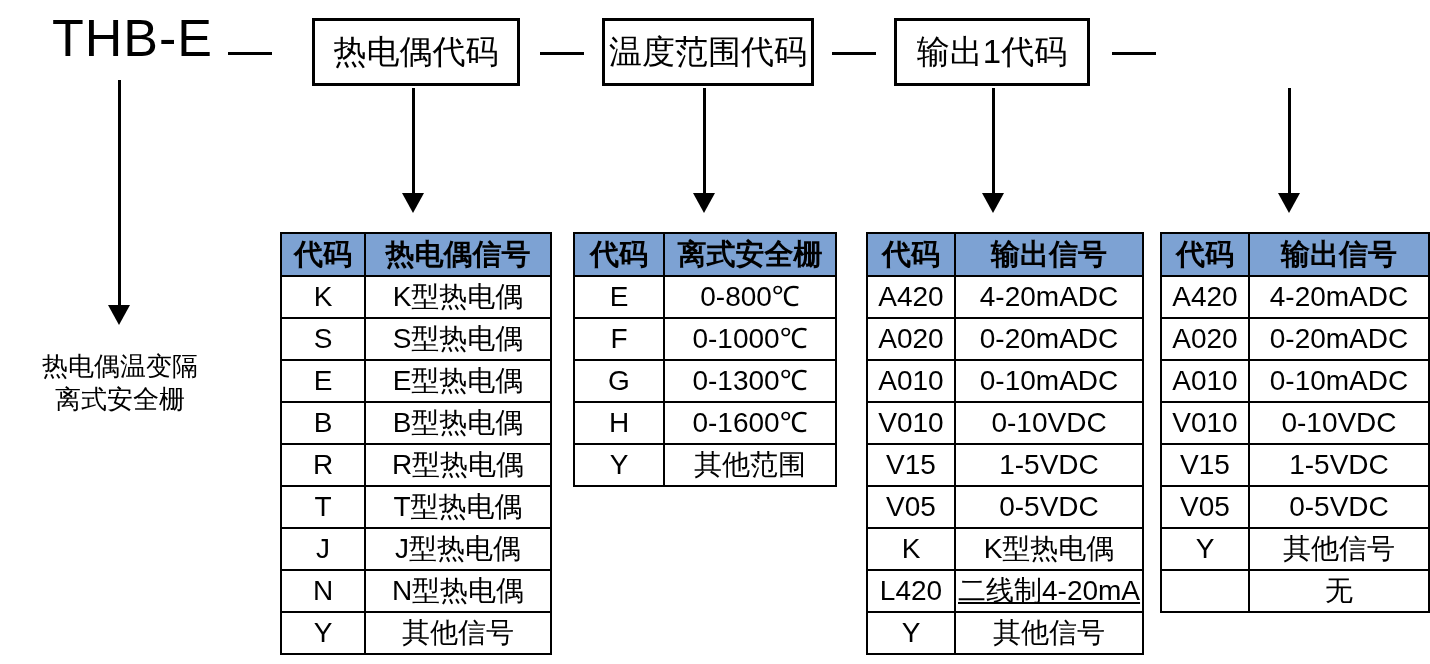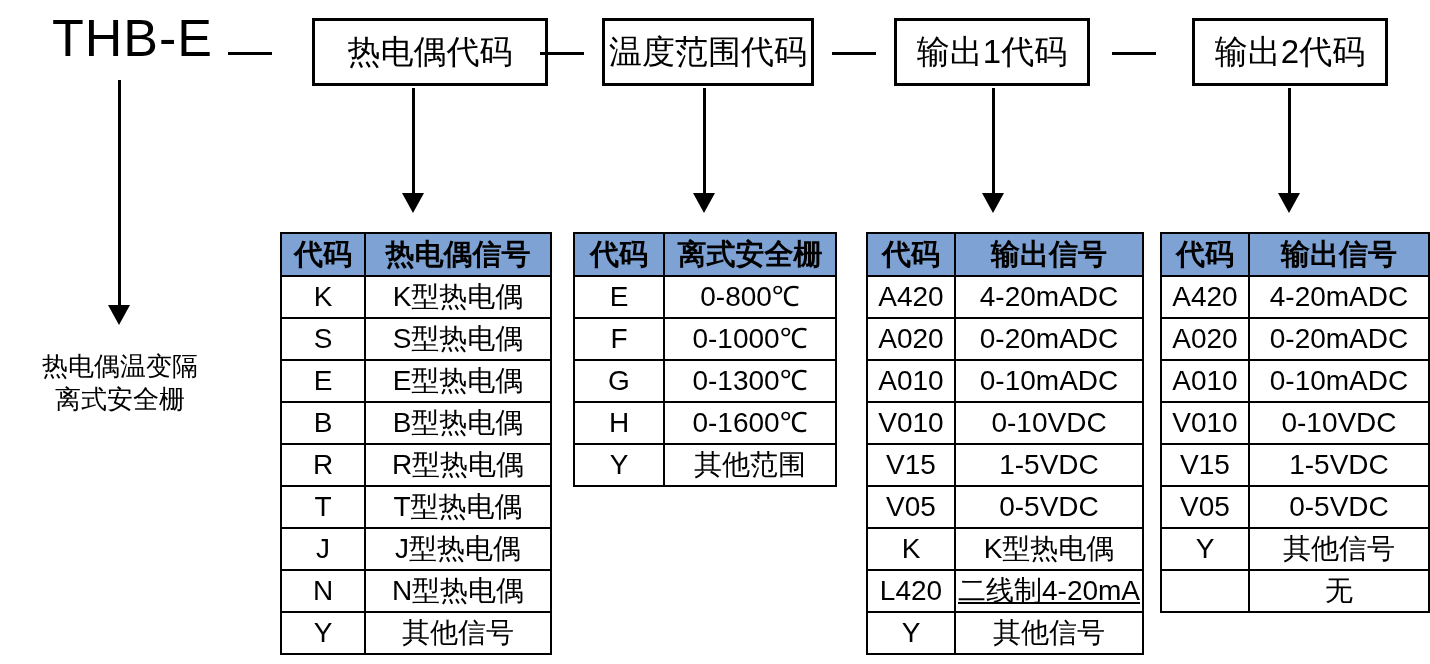--- a/index.html
+++ b/index.html
@@ -94,38 +94,35 @@
   }
 </style>
 </head>
 <body>
 
 <div id="root">
 
   <div class="abs model-name">THB-E</div>
 
   <div class="abs dash" style="left:228px; top:28px;">—</div>
-  <div class="abs code-box" style="left:312px; top:18px; width:236px; height:68px;">
+  <div class="abs code-box" style="left:312px; top:18px; width:208px; height:68px;">
     <span>热电偶代码</span>
   </div>
 
   <div class="abs dash" style="left:540px; top:28px;">—</div>
   <div class="abs code-box" style="left:602px; top:18px; width:212px; height:68px;">
     <span>温度范围代码</span>
   </div>
 
   <div class="abs dash" style="left:832px; top:28px;">—</div>
   <div class="abs code-box" style="left:894px; top:18px; width:196px; height:68px;">
     <span>输出1代码</span>
   </div>
 
   <div class="abs dash" style="left:1112px; top:28px;">—</div>
-  <div class="abs code-box" style="left:1192px; top:18px; width:196px; height:68px;">
-    <span>输出2代码</span>
-  </div>
 
   <div class="abs vline" style="left:118px; top:80px; height:225px;"></div>
   <div class="abs arrowhead" style="left:108px; top:305px;"></div>
   <div class="abs leaf-label" style="left:10px; top:350px; width:220px;">
     <div>热电偶温变隔</div>
     <div>离式安全栅</div>
   </div>
 
   <div class="abs vline" style="left:412px; top:88px; height:105px;"></div>
   <div class="abs arrowhead" style="left:402px; top:193px;"></div>

